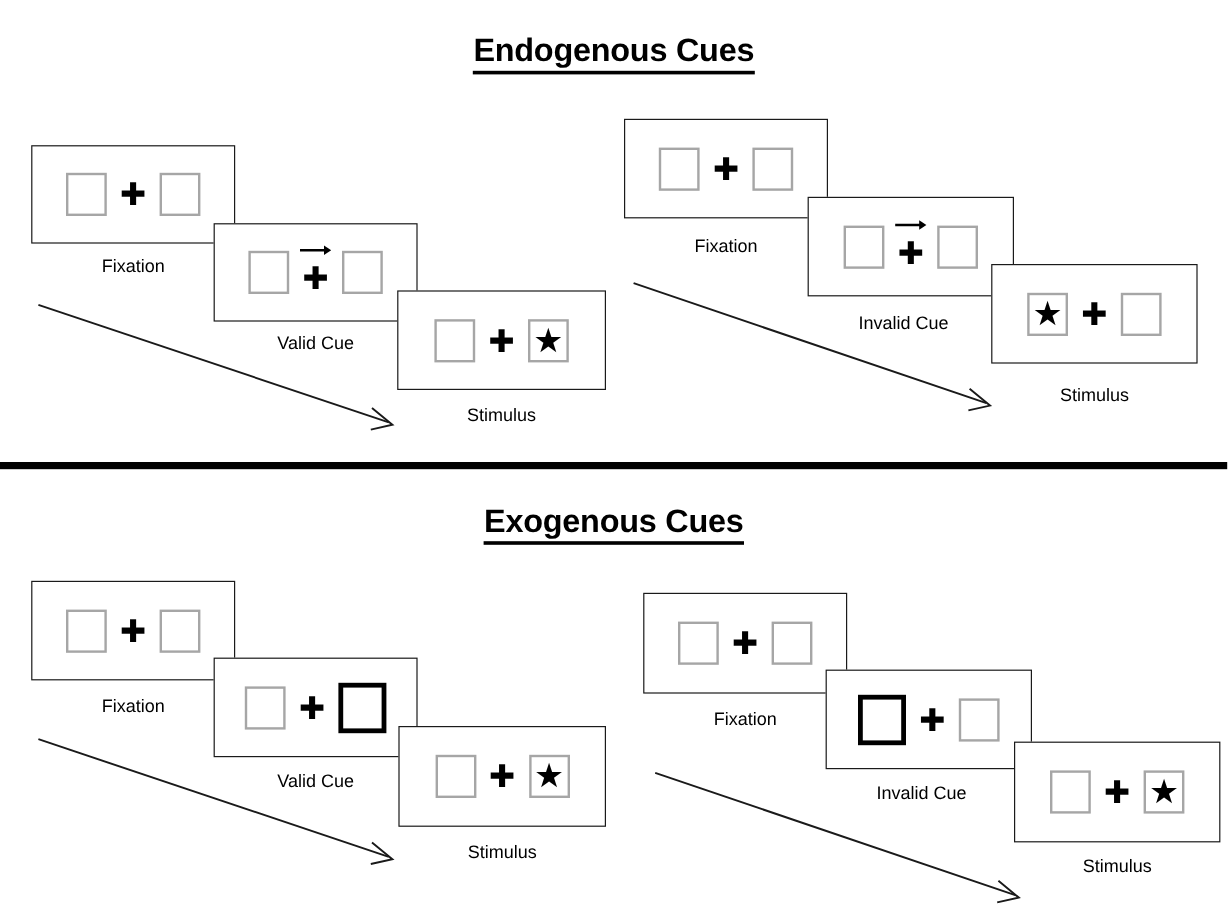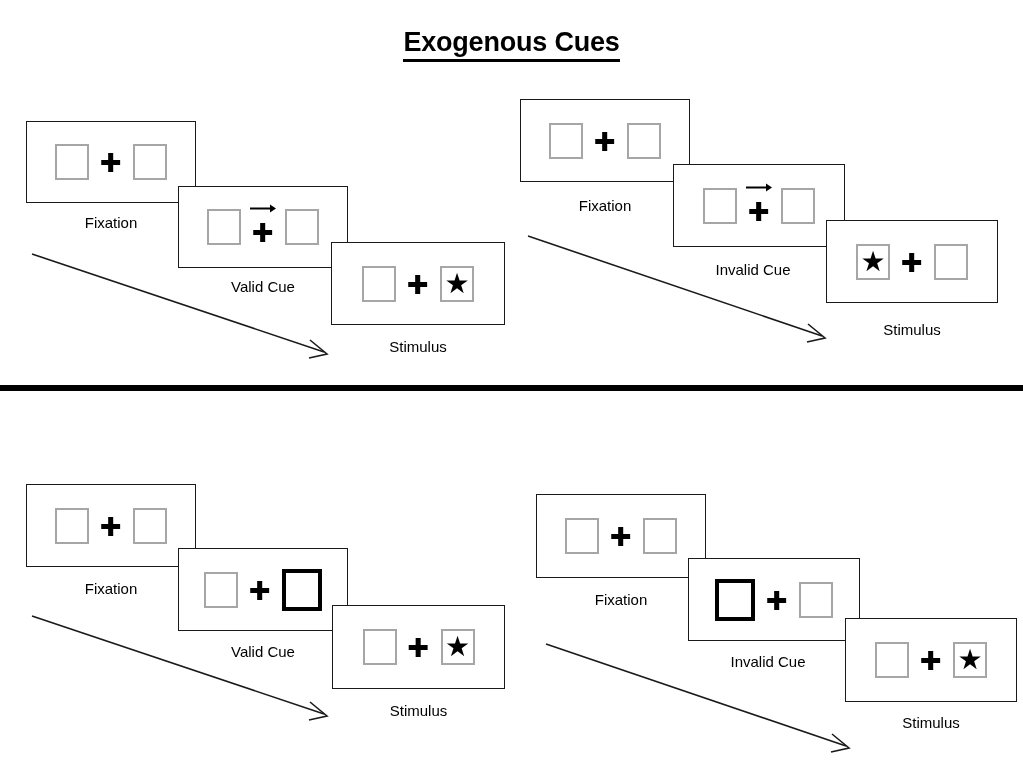--- a/index.html
+++ b/index.html
@@ -132,21 +132,21 @@
     position: absolute;
     overflow: visible;
   }
 </style>
 </head>
 <body>
 
 <div id="page">
 
   <div class="section-title" style="top:27px;">
-    <span class="title-text">Exogenous Cues</span>
+    <span class="title-text">Endogenous Cues</span>
   </div>
 
   <div class="frame" style="left:26px; top:121px; width:170px; height:82px;">
     <div class="frame-inner">
       <div class="slot"></div>
       <div class="center-col">
         <span class="plus">✚</span>
       </div>
       <div class="slot"></div>
     </div>
@@ -225,20 +225,23 @@
   </div>
   <div class="stage-label" style="left:826px; top:321px; width:172px;">Stimulus</div>
 
   <svg class="flow-arrow" style="left:524px; top:230px; width:312px; height:118px;" viewBox="0 0 312 118">
     <line x1="4" y1="6" x2="298" y2="106" stroke="#1a1a1a" stroke-width="1.6"></line>
     <polyline points="284,94 301,108 283,112" fill="none" stroke="#1a1a1a" stroke-width="1.6"></polyline>
   </svg>
 
   <div class="divider" style="top:385px;"></div>
 
+  <div class="section-title" style="top:419px;">
+    <span class="title-text">Exogenous Cues</span>
+  </div>
 
   <div class="frame" style="left:26px; top:484px; width:170px; height:83px;">
     <div class="frame-inner">
       <div class="slot"></div>
       <div class="center-col">
         <span class="plus">✚</span>
       </div>
       <div class="slot"></div>
     </div>
   </div>

